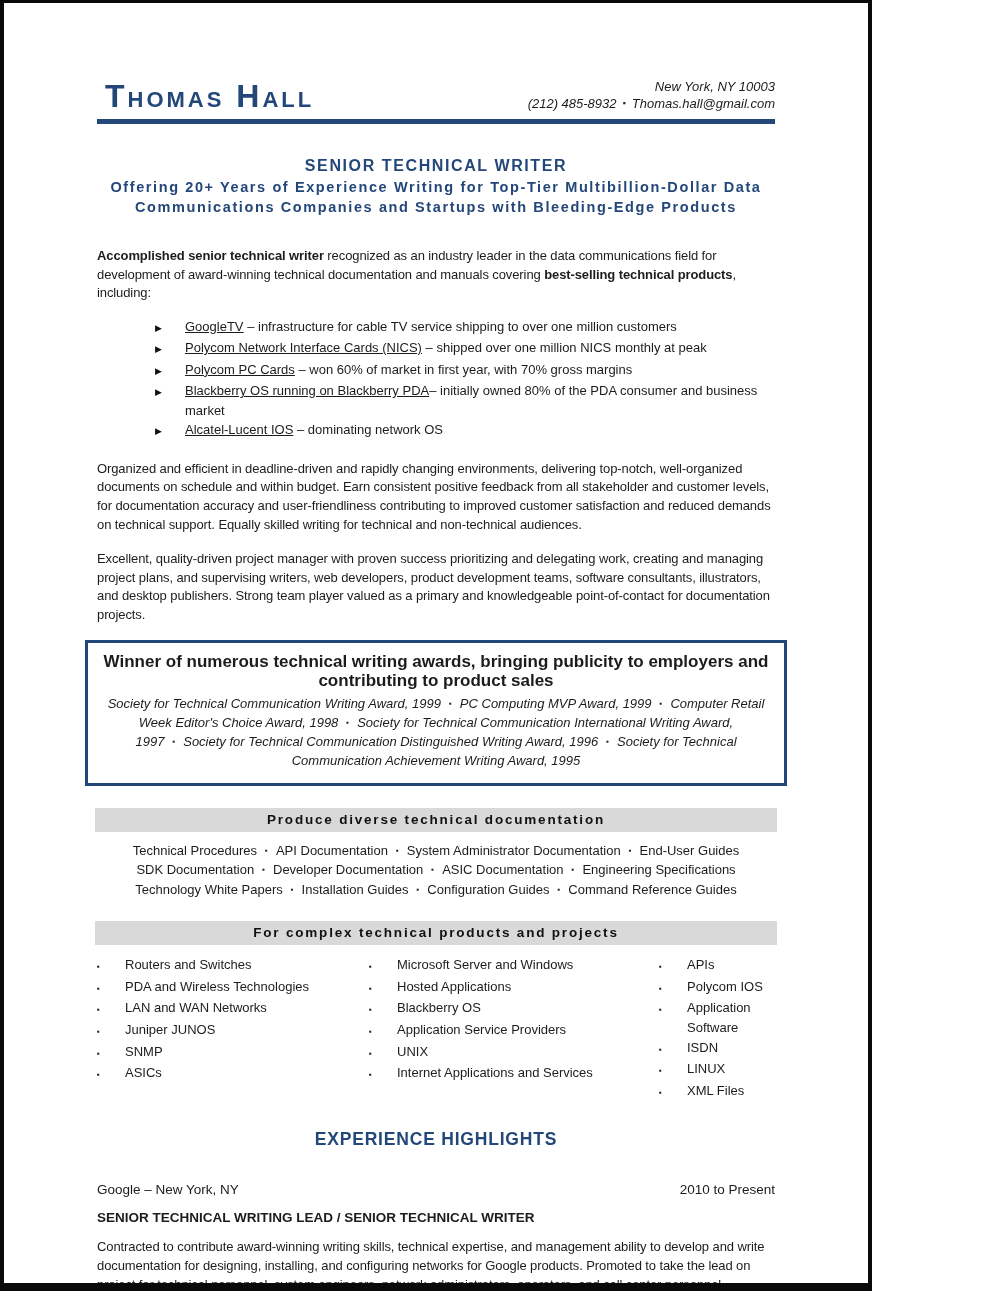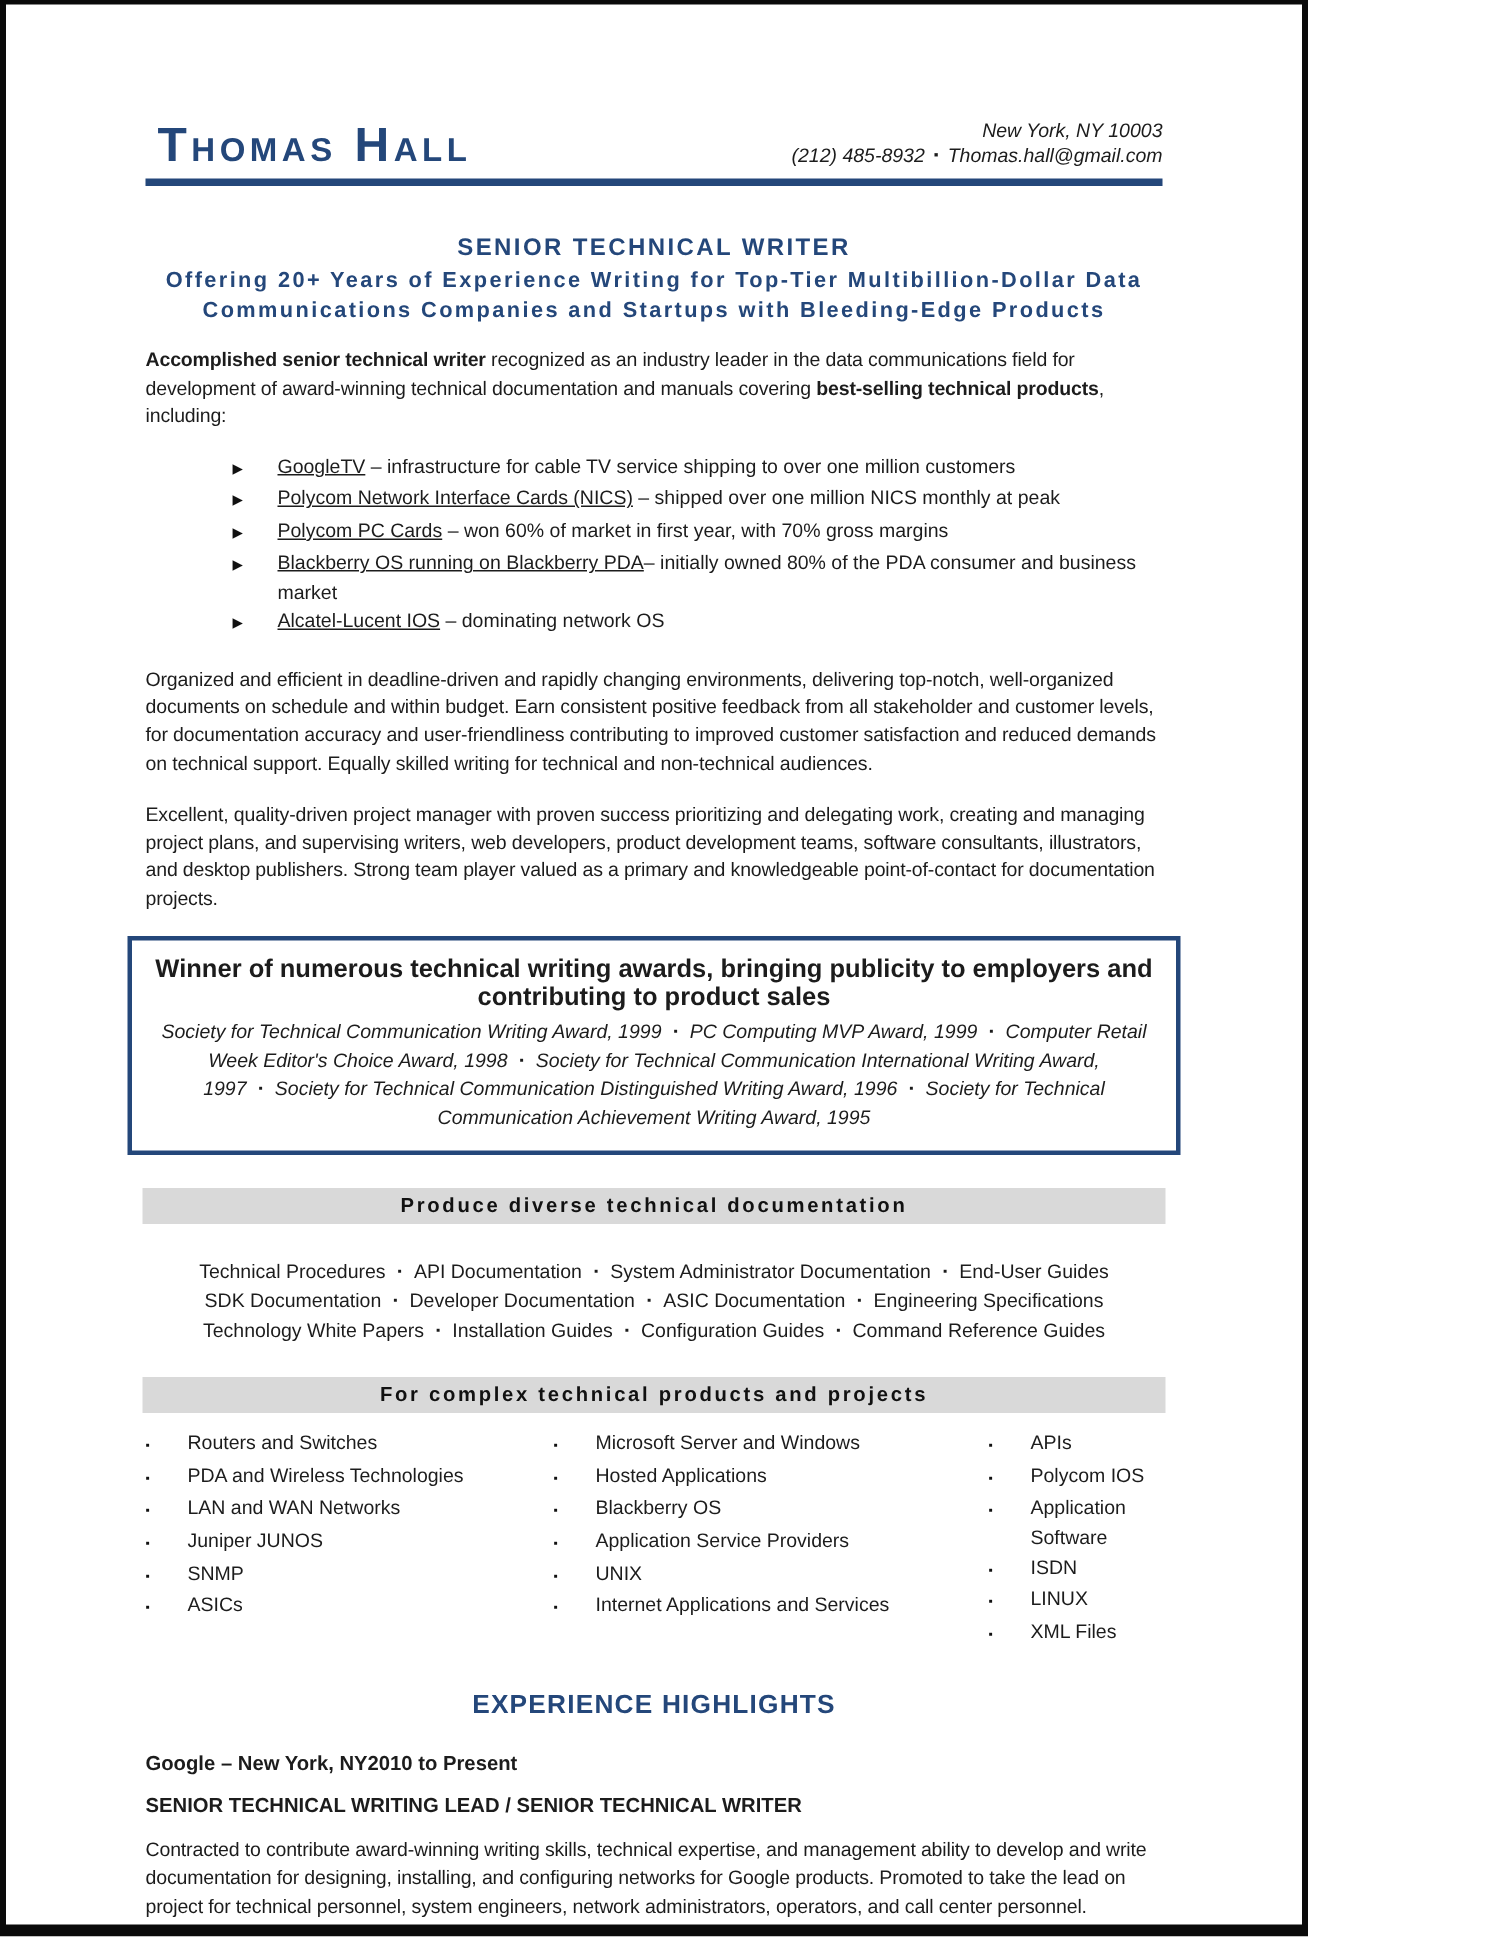--- a/index.html
+++ b/index.html
@@ -31,21 +31,21 @@
   .doc-title{
     margin-top:33px;text-align:center;color:#24477A;
     font-size:16px;font-weight:700;letter-spacing:1.6px;
   }
   .subtitle{
     margin-top:2px;text-align:center;color:#24477A;
     font-size:14.5px;font-weight:700;letter-spacing:1.6px;line-height:20px;
   }
   
   .body{margin:0;font-size:13px;line-height:18.6px;letter-spacing:-0.1px;text-align:left;}
-  .mt-p1{margin-top:14px;}
+  .mt-p1{margin-top:30px;}
   .mt-p2{margin-top:18px;}
   .mt-p3{margin-top:16px;}
   b{font-weight:700;}
   
   ul.products{list-style:none;margin:14px 0 0 0;padding:0 0 0 58px;}
   ul.products li{display:flex;align-items:baseline;line-height:19.5px;font-size:13px;}
   .tri{font-size:9px;flex:0 0 30px;color:#111;}
   .pname{text-decoration:underline;}
   
   .awards-box{
@@ -56,35 +56,35 @@
   }
   .awards-heading{font-size:17px;font-weight:700;line-height:19px;}
   .awards-list{margin-top:4px;font-size:13px;font-style:italic;line-height:19.3px;}
   .sep{font-size:8px;font-style:normal;vertical-align:2px;margin:0 8px;}
   
   .graybar{
     margin:22px -2px 0 -2px;height:24px;line-height:24px;
     background:#D9D9D9;text-align:center;
     font-size:13.5px;font-weight:700;letter-spacing:1.8px;color:#111;
   }
-  .center-lines{margin-top:22px;text-align:center;font-size:13px;line-height:19.5px;}
+  .center-lines{margin-top:9px;text-align:center;font-size:13px;line-height:19.5px;}
   
   .cols{display:grid;grid-template-columns:272px 290px 1fr;margin-top:10px;}
   .cols ul{list-style:none;margin:0;padding:0;}
   .cols ul li{display:flex;align-items:baseline;line-height:19.6px;font-size:13px;}
   .sq{font-size:8px;flex:0 0 28px;color:#111;}
   .col1{padding-left:38px;}
   .col2{padding-left:0;}
   .col3{padding-left:0;}
   
   .exp-heading{
     margin-top:27px;text-align:center;color:#24477A;
     font-size:17.5px;font-weight:700;letter-spacing:0.8px;
   }
-  .exp-row{margin-top:21px;display:flex;justify-content:flex-start;font-size:13.5px;font-weight:700;}
+  .exp-row{margin-top:32px;display:flex;justify-content:space-between;font-size:13.5px;font-weight:400;}
   .job-title{margin-top:13px;font-size:13.5px;font-weight:700;}
   .desc{margin-top:13px;}
   .continued{margin-top:10px;text-align:right;font-size:13px;font-style:italic;}
 </style>
 </head>
 <body>
 
 <div class="page">
   <div class="content">
 

